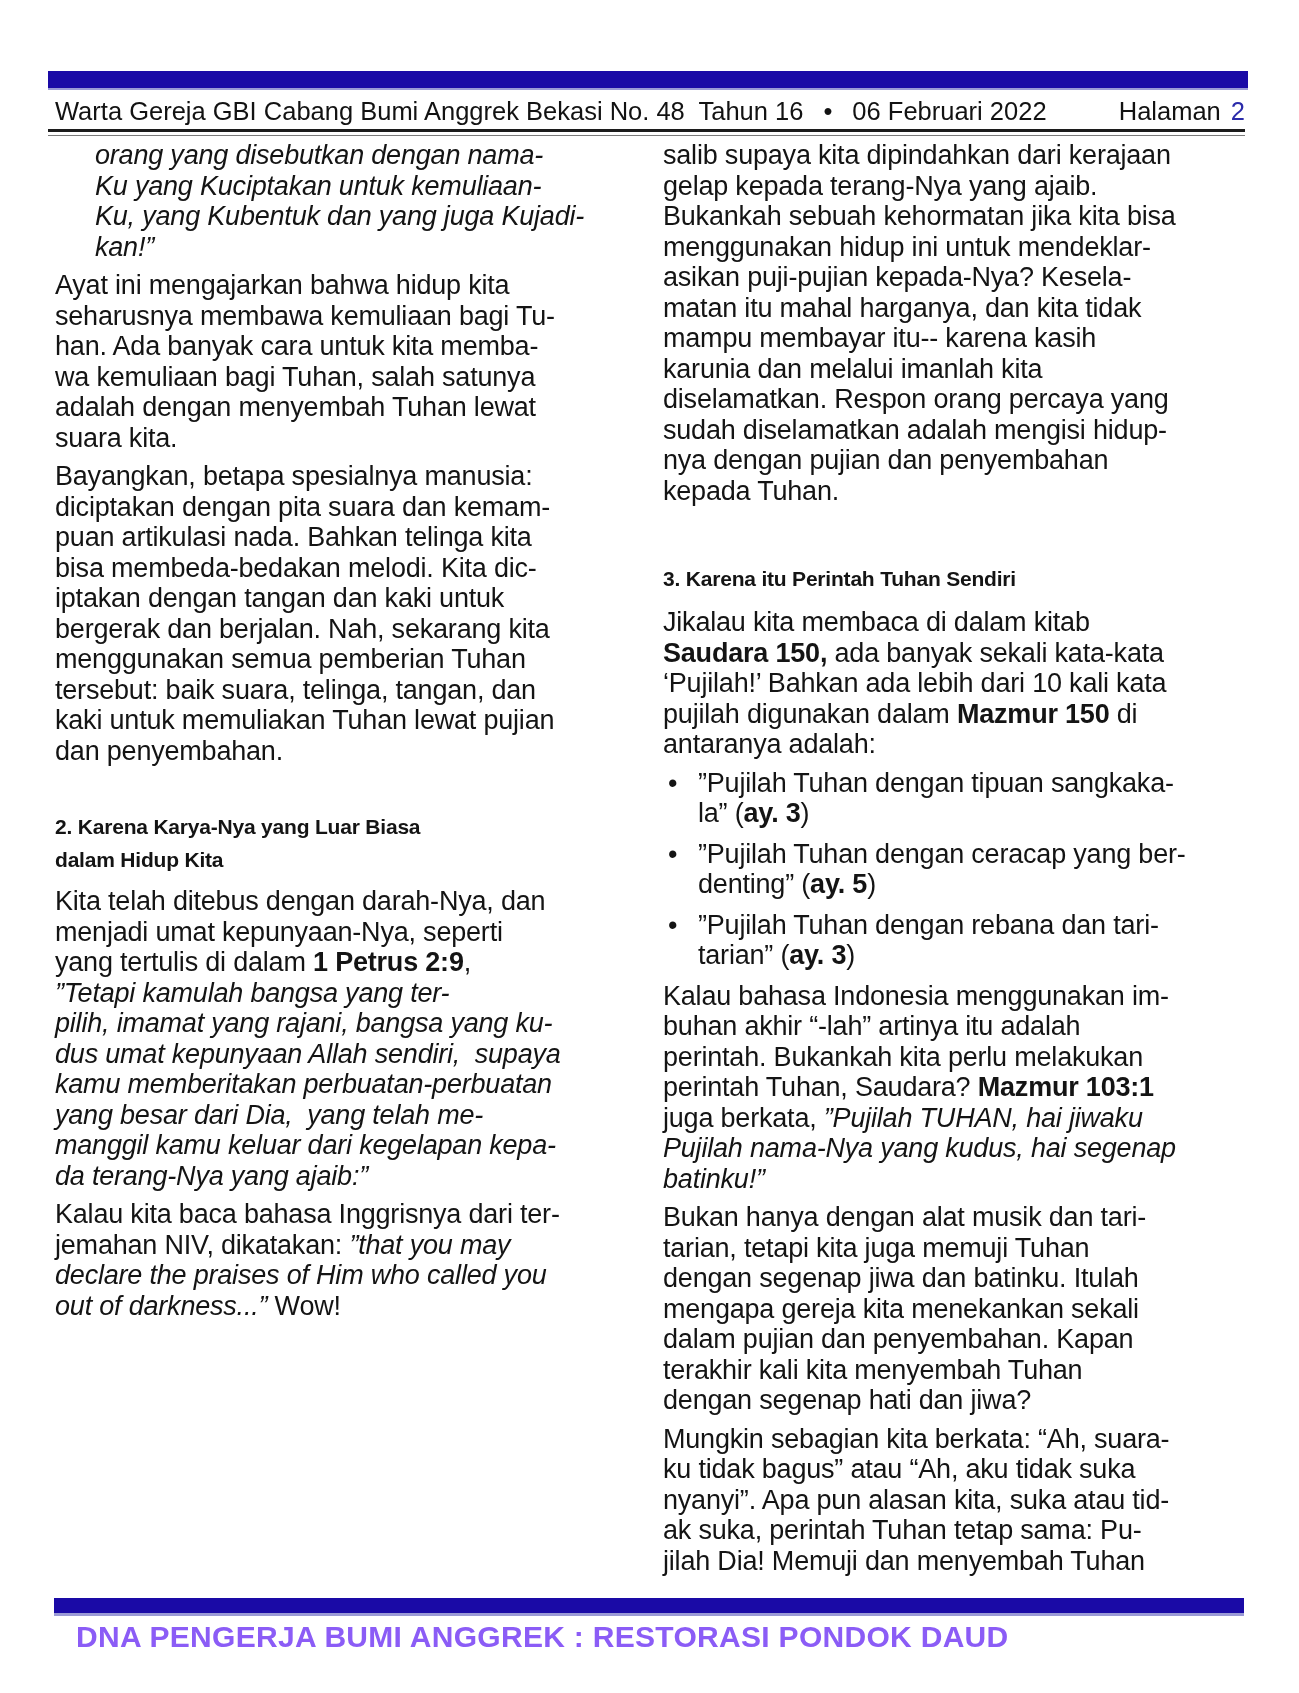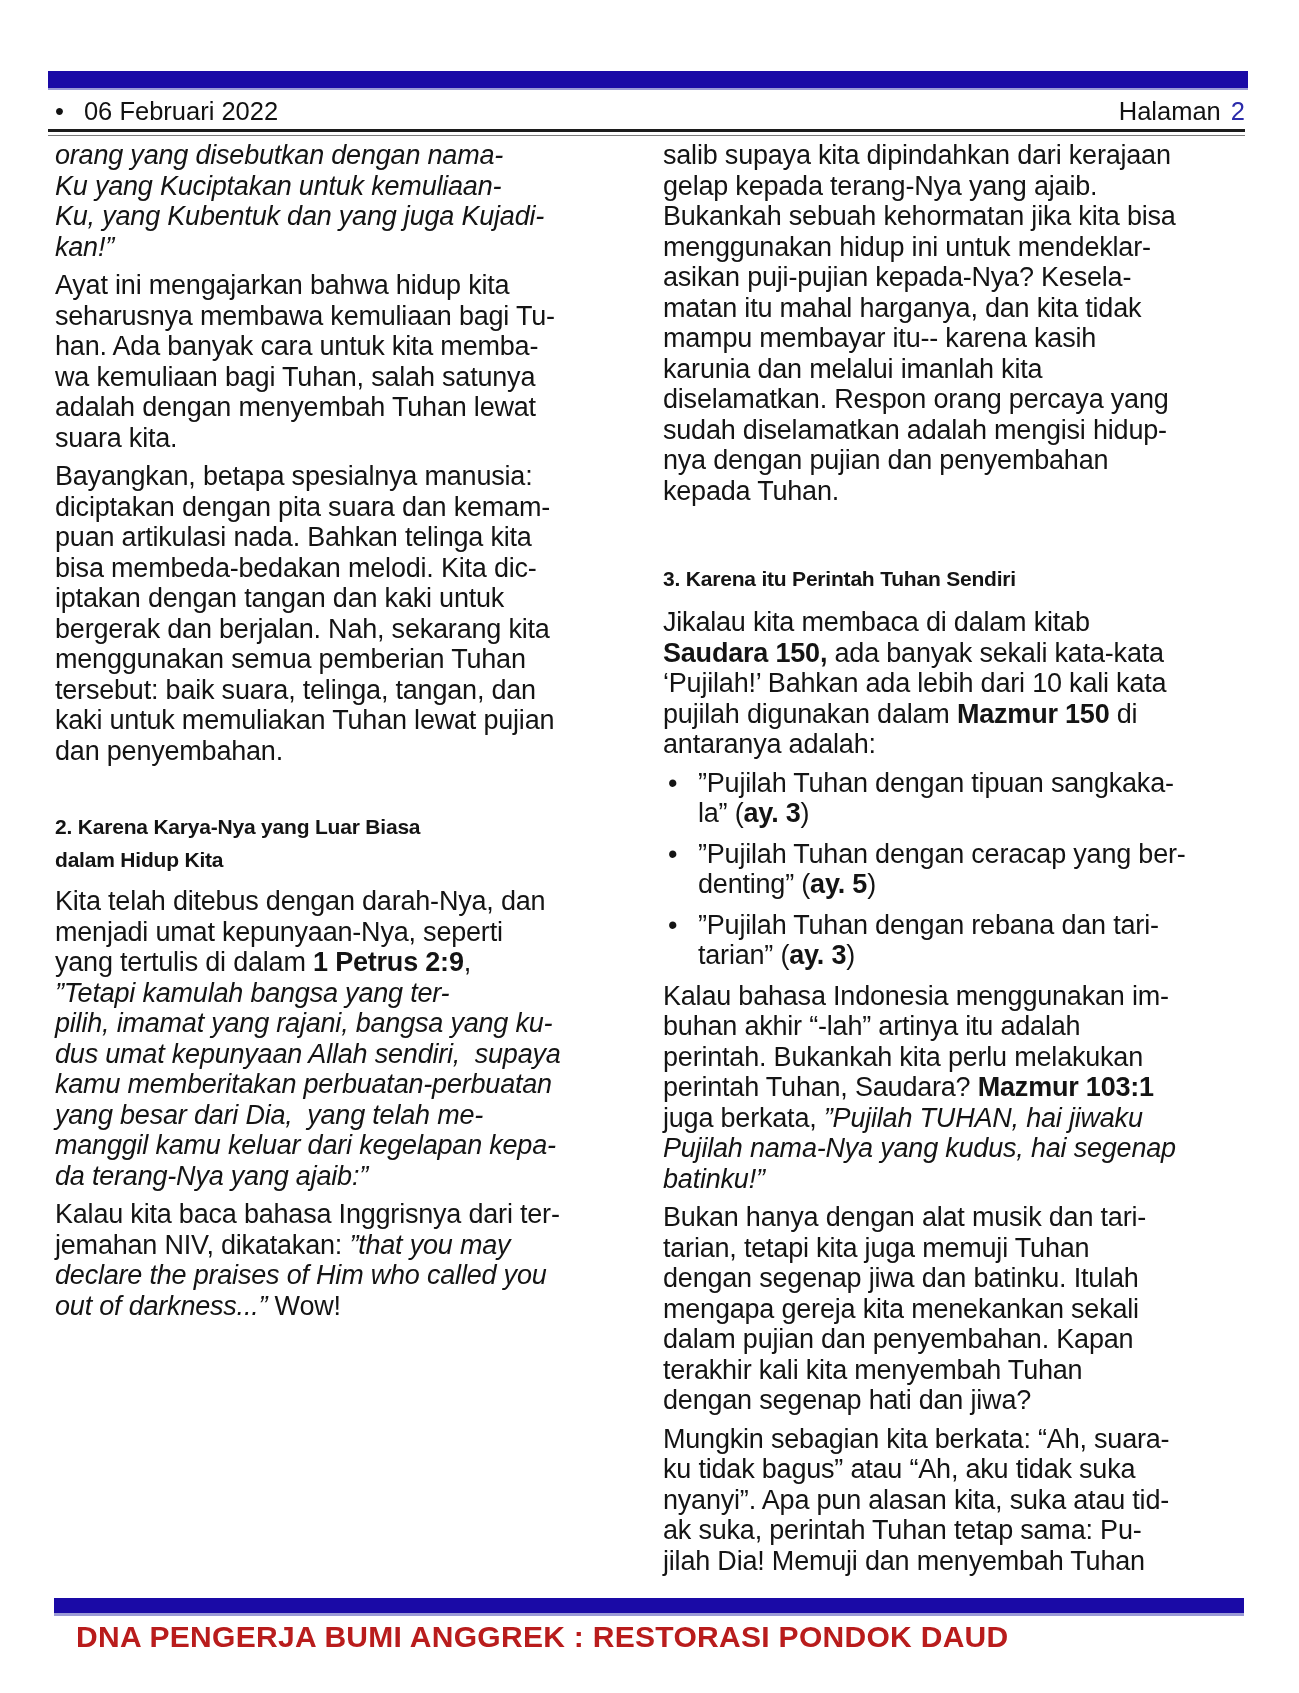--- a/index.html
+++ b/index.html
@@ -24,51 +24,52 @@
     border-top:3px solid #1c1c1c;border-bottom:1px solid #7a7a7a;
   }
   .content{
     position:absolute;left:55px;top:140px;width:1196px;
     display:flex;gap:30px;
   }
   .col{font-size:27px;line-height:30.5px;letter-spacing:-0.2px;}
   .col-left{width:578px;}
   .col-right{width:588px;}
   .para{margin:0 0 8px 0;white-space:pre;}
-  .it{font-style:italic;}
+  .it{font-style:italic;margin-left:40px;}
   .subhead{
     font-weight:bold;font-size:21px;line-height:33px;white-space:pre;
     margin:44px 0 10px 0;
   }
   .col-right .subhead{margin:56px 0 12px 0;}
   .bullets{margin:0 0 8px 0;}
   .bullet{display:flex;margin:0 0 10px 0;}
   .bullet .marker{width:30px;flex:0 0 30px;padding-left:5px;}
   .bullet .btext{white-space:pre;flex:1;}
   .bottom-bar{
     position:absolute;left:54px;top:1598px;width:1190px;height:15px;
     background:#1a0aa6;border-bottom:3px solid #9a9ad6;
   }
   .footer-text{
     position:absolute;left:76px;top:1620px;width:1170px;
-    font-weight:bold;font-size:30px;letter-spacing:0.3px;color:#b91c1c;
+    font-weight:bold;font-size:30px;letter-spacing:0.3px;color:#8b5cf6;
     white-space:pre;
   }
   b{font-weight:bold;}
   i{font-style:italic;}
 </style>
 </head>
 <body>
 
 <div class="page">
 
   <div class="top-bar"></div>
 
   <div class="header-row">
     <div class="hgroup">
+      <span>Warta Gereja GBI Cabang Bumi Anggrek Bekasi No. 48  Tahun 16</span>
       <span>•</span>
       <span>06 Februari 2022</span>
     </div>
     <div class="spacer"></div>
     <span>Halaman</span>
     <span class="page-number">2</span>
   </div>
 
   <div class="header-rule"></div>
 

